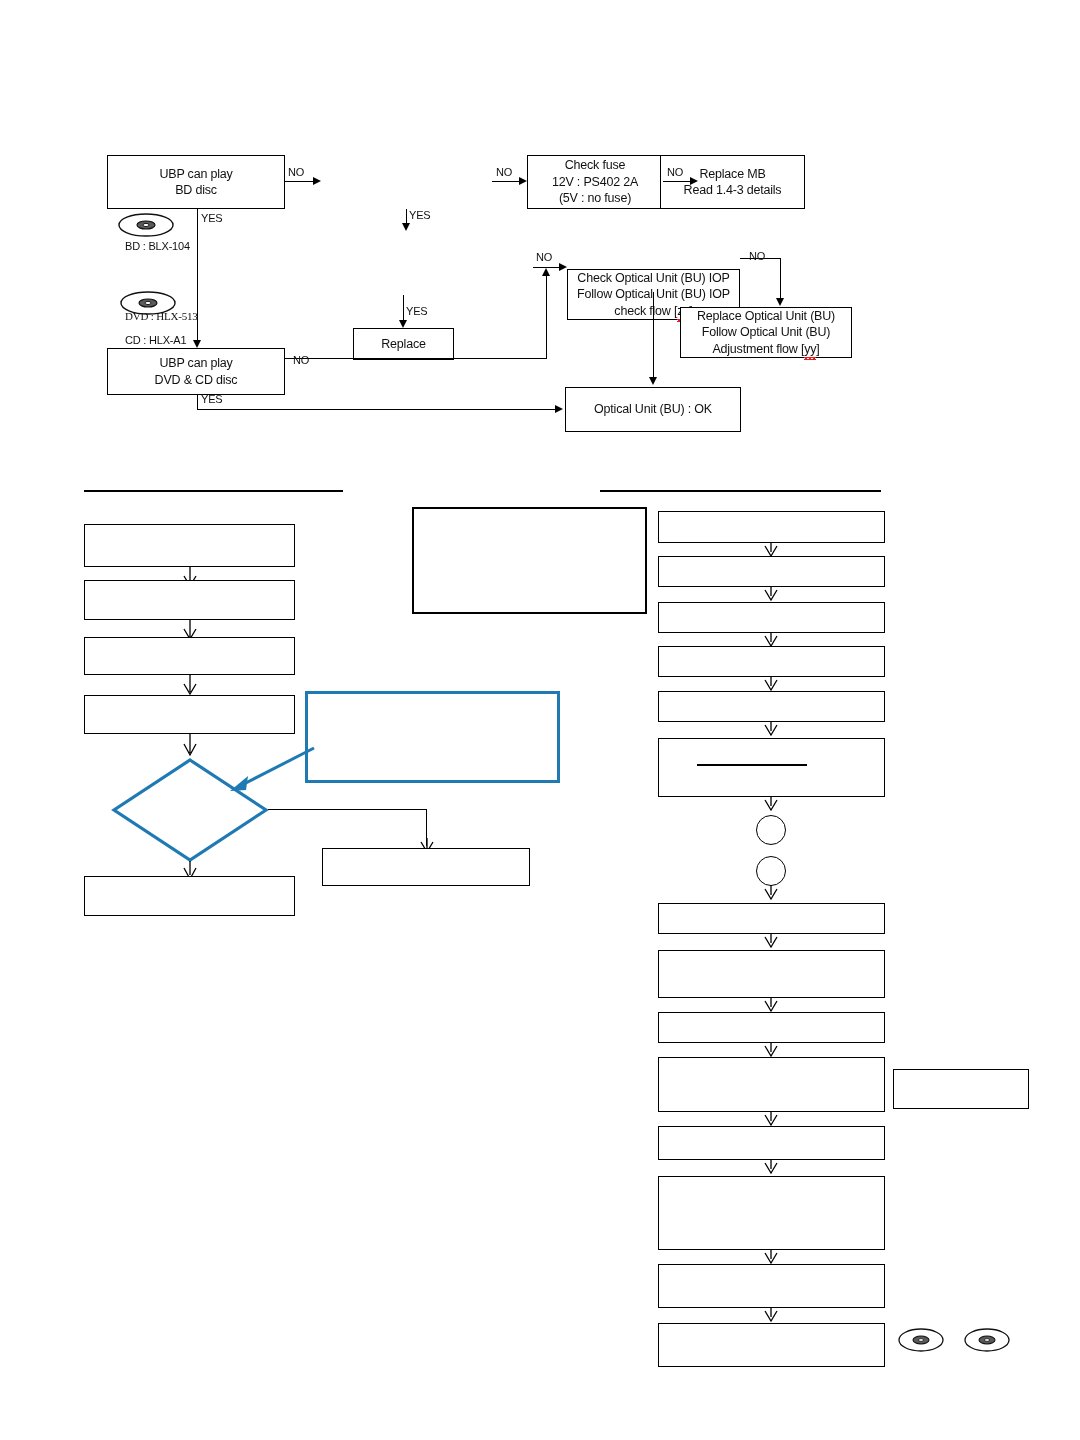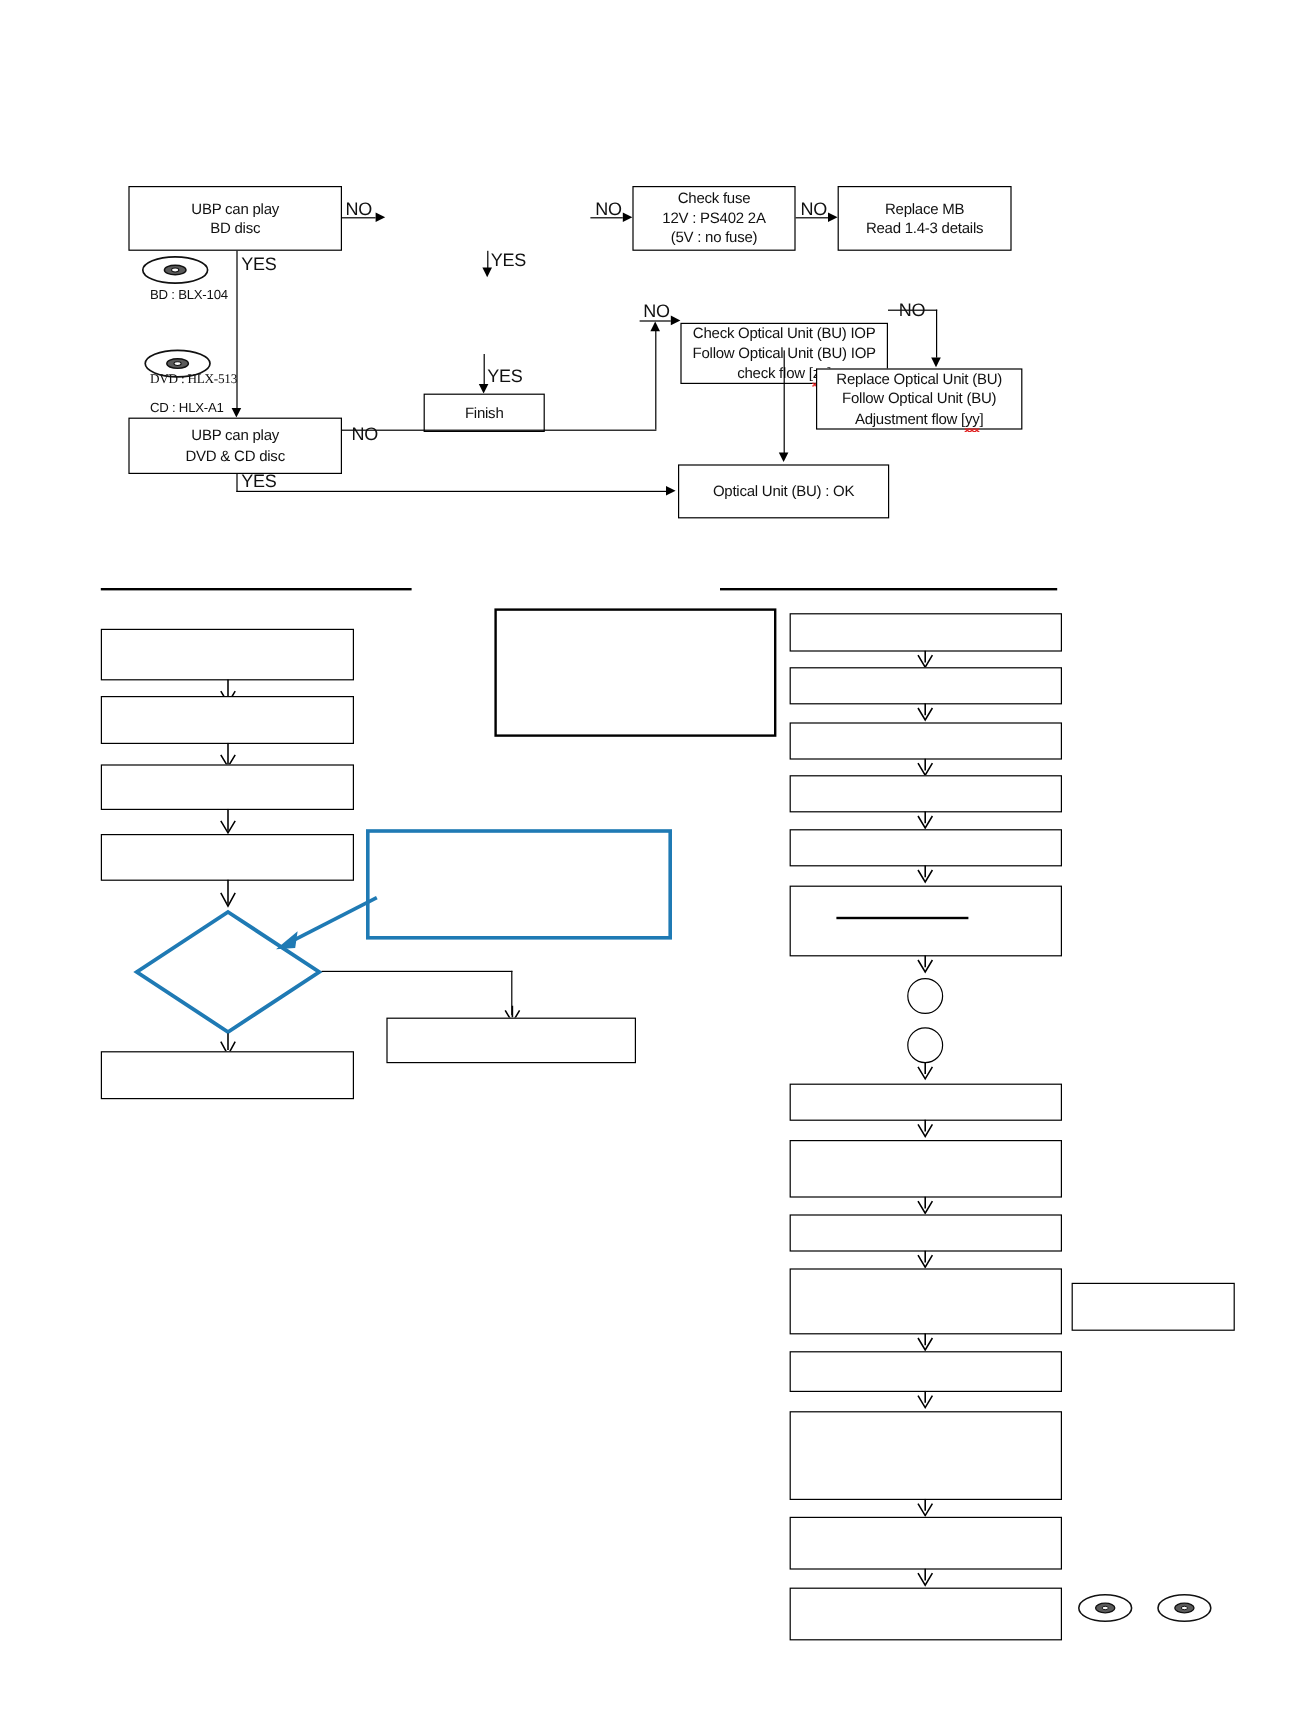--- a/index.html
+++ b/index.html
@@ -87,21 +87,21 @@
     border-right: 4.5px solid transparent;
     border-bottom: 8px solid #000000;
   }
 
   
   .vchev { position: absolute; }
 
   
   .blabel {
     position: absolute;
-    font-size: 15px;
+    font-size: 11px;
     letter-spacing: -0.2px;
     color: #111111;
     white-space: nowrap;
   }
 
   
   .disc { position: absolute; }
   .disc-cap {
     position: absolute;
     font-size: 11px;
@@ -156,21 +156,21 @@
     <span class="ln">BD disc</span>
   </div>
 
 
   <div class="fbox" style="left:527px; top:155px; width:136px; height:54px;">
     <span class="ln">Check fuse</span>
     <span class="ln">12V : PS402 2A</span>
     <span class="ln">(5V : no fuse)</span>
   </div>
 
-  <div class="fbox" style="left:698px; top:155px; width:145px; height:54px;">
+  <div class="fbox" style="left:660px; top:155px; width:145px; height:54px;">
     <span class="ln">Replace MB</span>
     <span class="ln">Read 1.4-3 details</span>
   </div>
 
   <div class="ln-h" style="left:285px; top:181px; width:28px;"></div>
   <div class="arr right" style="left:313px; top:177px;"></div>
   <div class="blabel" style="left:288px; top:166px;">NO</div>
 
   <div class="ln-h" style="left:492px; top:181px; width:27px;"></div>
   <div class="arr right" style="left:519px; top:177px;"></div>
@@ -207,21 +207,21 @@
     <span class="ln">Replace Optical Unit (BU)</span>
     <span class="ln">Follow Optical Unit (BU)</span>
     <span class="ln"><span>Adjustment flow [</span><span class="sq">yy</span><span>]</span></span>
   </div>
 
   <div class="ln-v" style="left:403px; top:295px; height:27px;"></div>
   <div class="arr down" style="left:399px; top:320px;"></div>
   <div class="blabel" style="left:406px; top:305px;">YES</div>
 
   <div class="fbox" style="left:353px; top:328px; width:101px; height:32px;">
-    <span class="ln">Finish</span>
+    <span class="ln">Replace</span>
   </div>
 
   <div class="ln-v" style="left:197px; top:209px; height:133px;"></div>
   <div class="arr down" style="left:193px; top:340px;"></div>
   <div class="blabel" style="left:201px; top:212px;">YES</div>
 
   <div class="fbox" style="left:107px; top:348px; width:178px; height:47px;">
     <span class="ln">UBP  can play</span>
     <span class="ln">DVD &amp; CD disc</span>
   </div>

